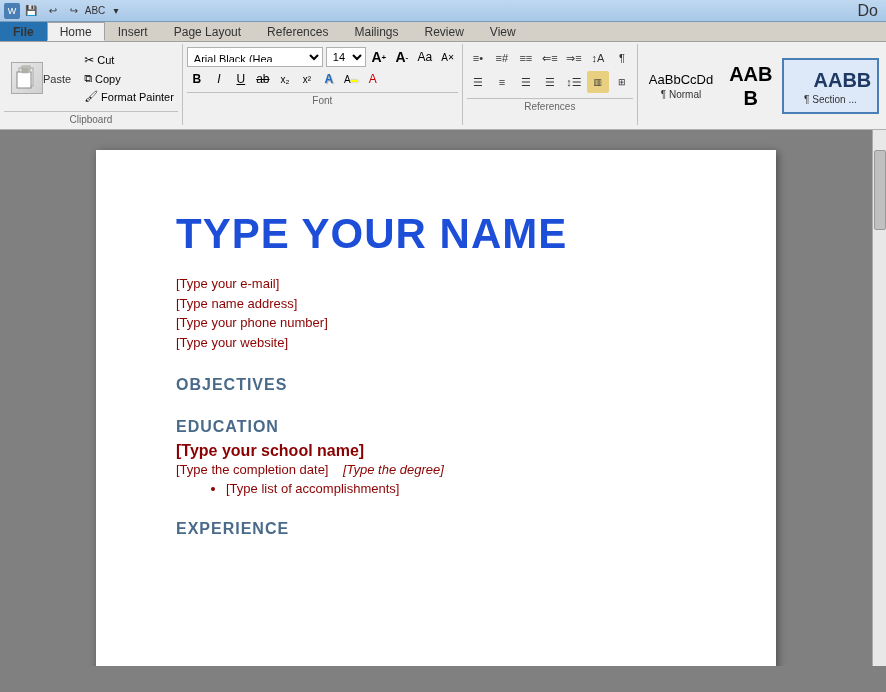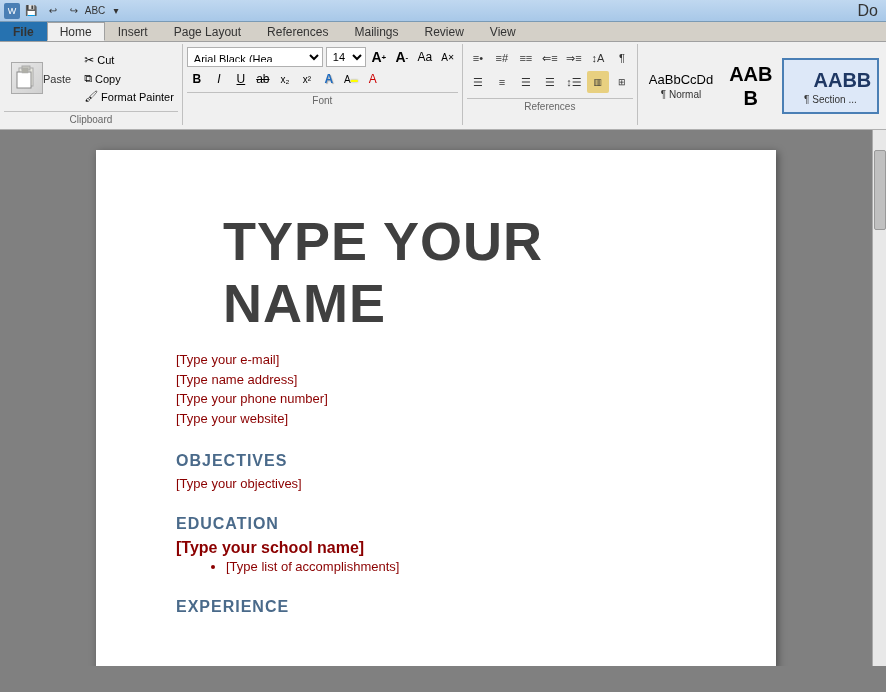--- a/index.html
+++ b/index.html
@@ -242,26 +242,25 @@
     }
     .page {
       background: white;
       width: 680px;
       min-height: 520px;
       box-shadow: 2px 2px 8px rgba(0,0,0,0.4);
       padding: 60px 80px 60px 80px;
     }
     .doc-name-large {
       font-family: Arial, sans-serif;
-      font-size: 54px;
+      font-size: 42px;
       font-weight: 900;
-      color: #404040;
+      color: #1d4ed8;
       margin-bottom: 16px;
       letter-spacing: 1px;
-      margin-left: 47px;
     }
     .contact-info {
       margin-bottom: 8px;
     }
     .contact-line {
       font-size: 13px;
       color: #8b0000;
       line-height: 1.5;
     }
     .section-heading {
@@ -466,24 +465,28 @@
       <div class="doc-name-large">TYPE YOUR NAME</div>
 
       <div class="contact-info">
         <div class="contact-line">[Type your e-mail]</div>
         <div class="contact-line">[Type name address]</div>
         <div class="contact-line">[Type your phone number]</div>
         <div class="contact-line">[Type your website]</div>
       </div>
 
       <div class="section-heading">OBJECTIVES</div>
-      <div class="body-text">[Type your objectives]</div>
 
       <div class="section-heading">EDUCATION</div>
       <div class="school-name">[Type your school name]</div>
+      <div class="degree-line">
+        <span>[Type the completion date]</span>
+        &nbsp;&nbsp;
+        <span class="degree-italic">[Type the degree]</span>
+      </div>
       <ul style="margin-left:30px;margin-bottom:8px;">
         <li class="bullet-item">[Type list of accomplishments]</li>
       </ul>
 
       <div class="section-heading">EXPERIENCE</div>
     </div>
   </div>
   <div class="scrollbar-v">
     <div class="scrollbar-thumb"></div>
   </div>

